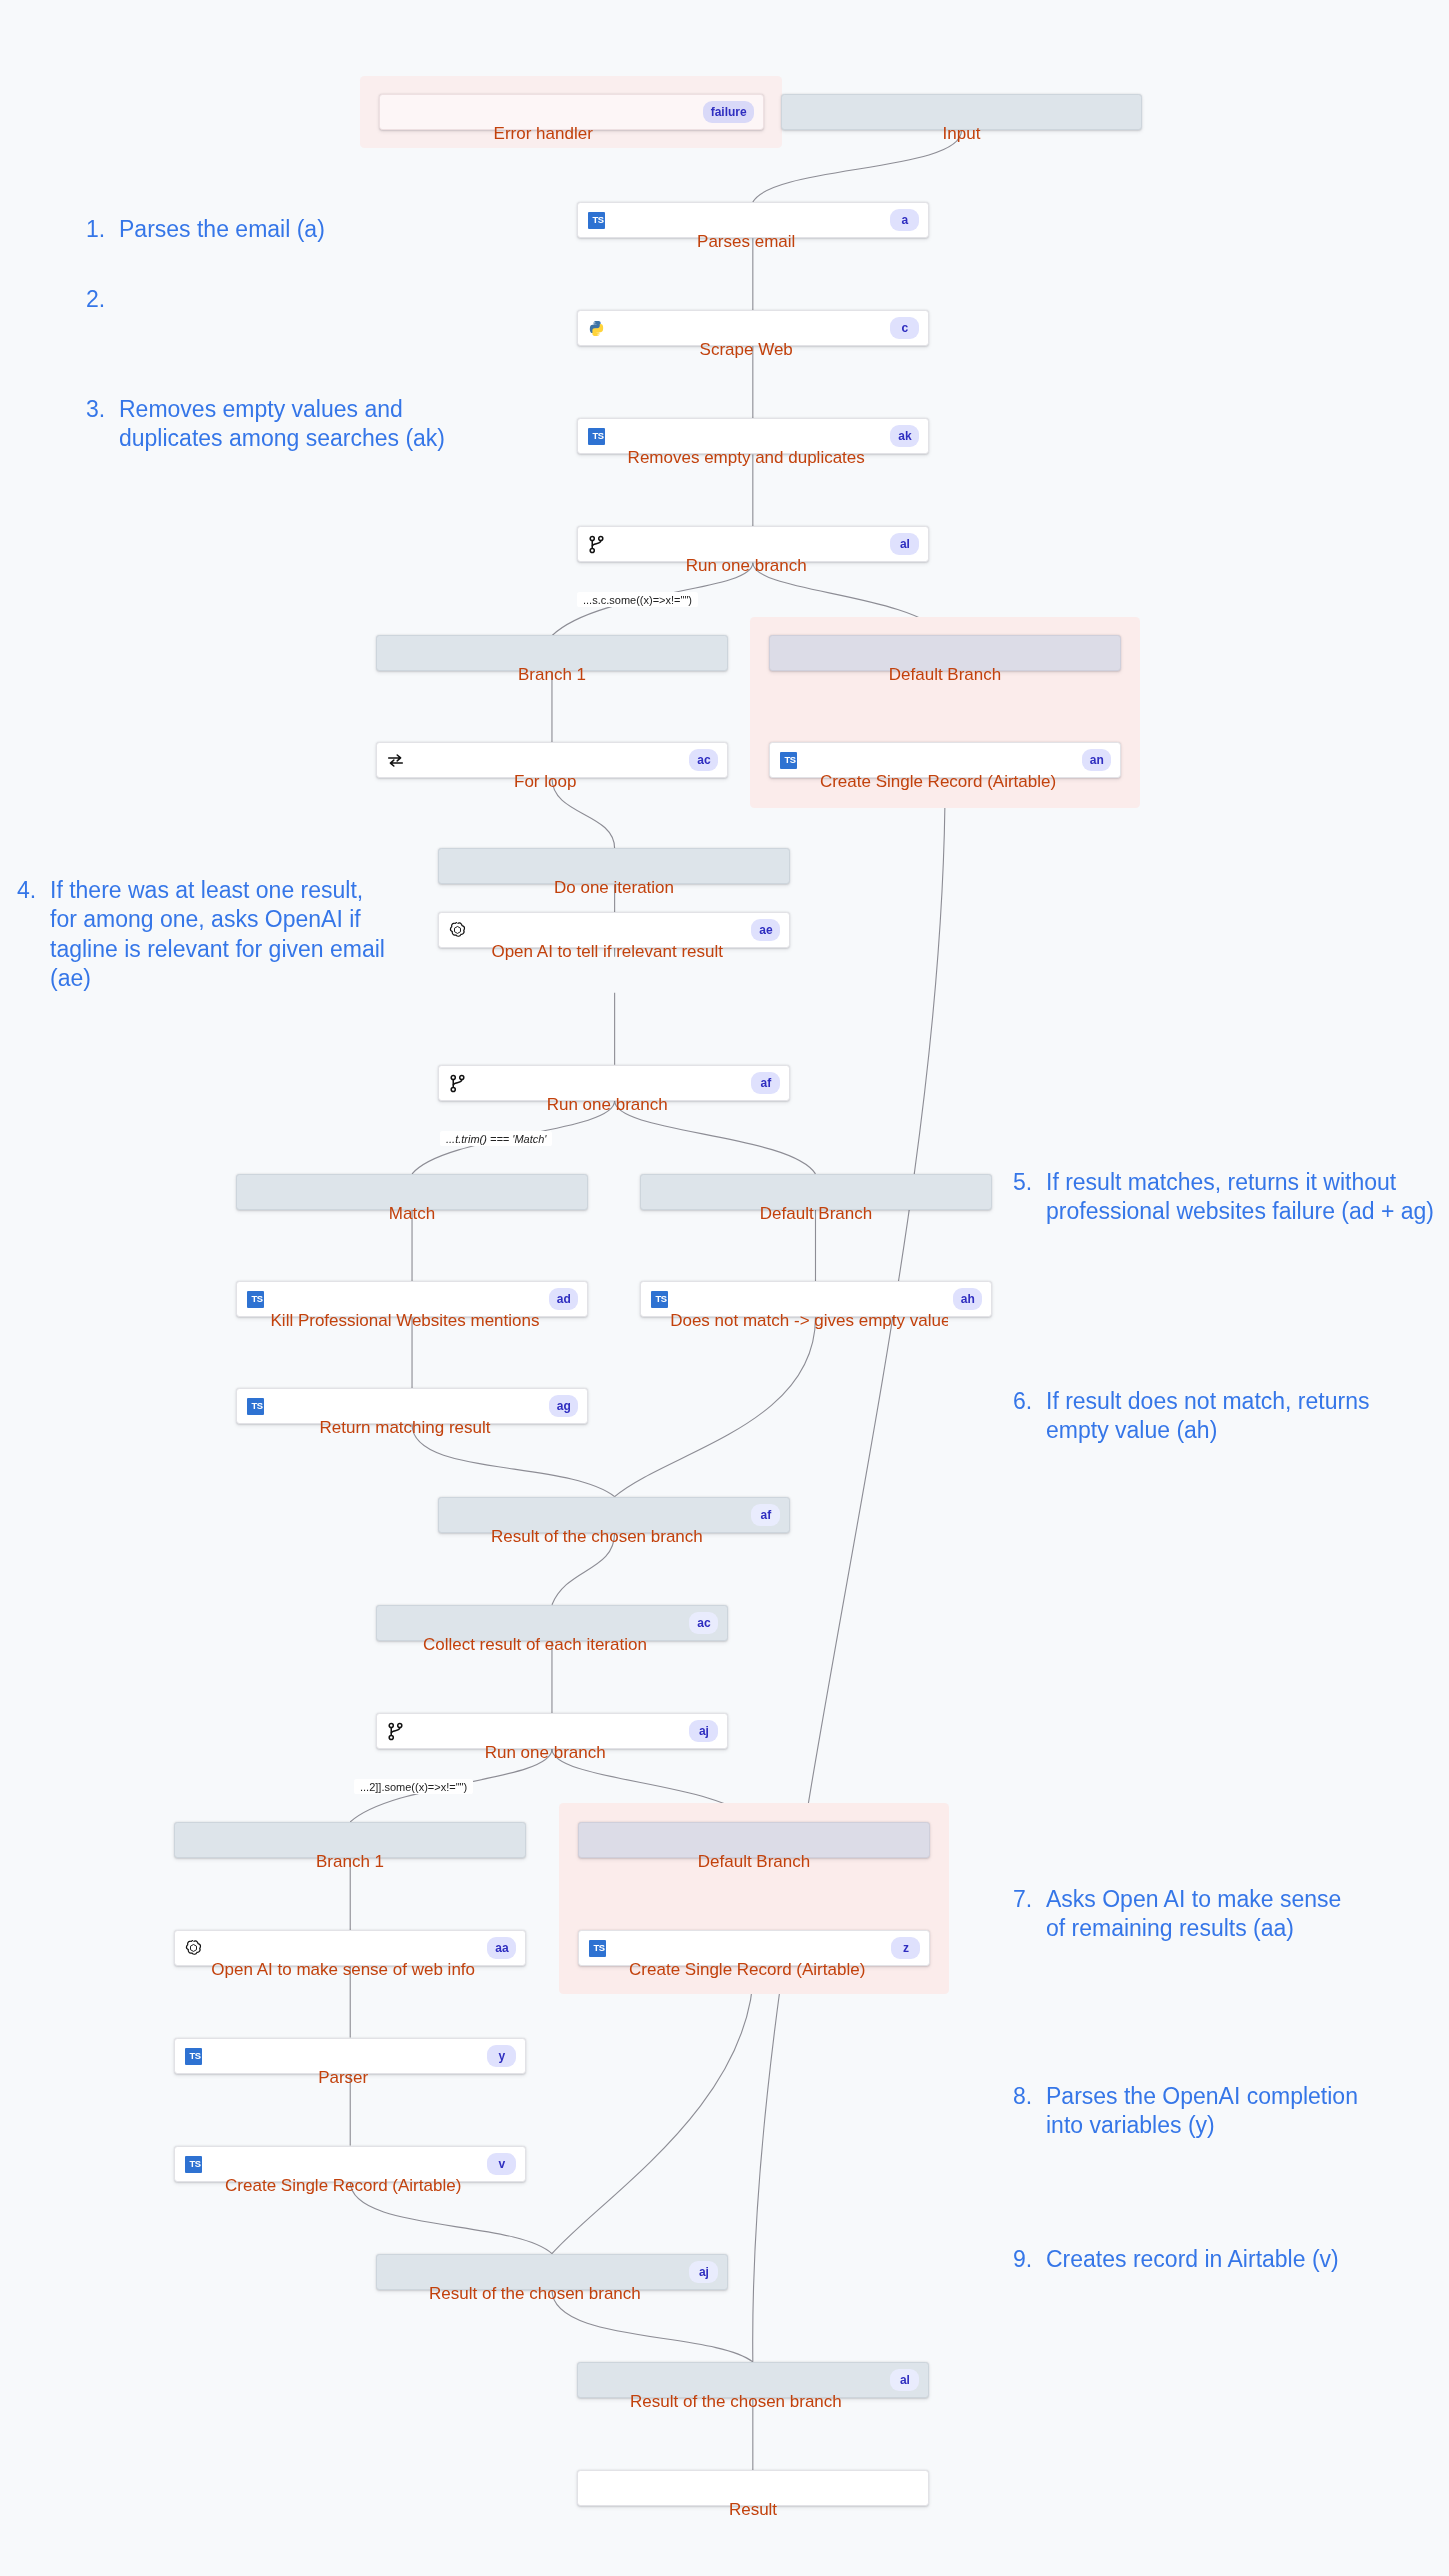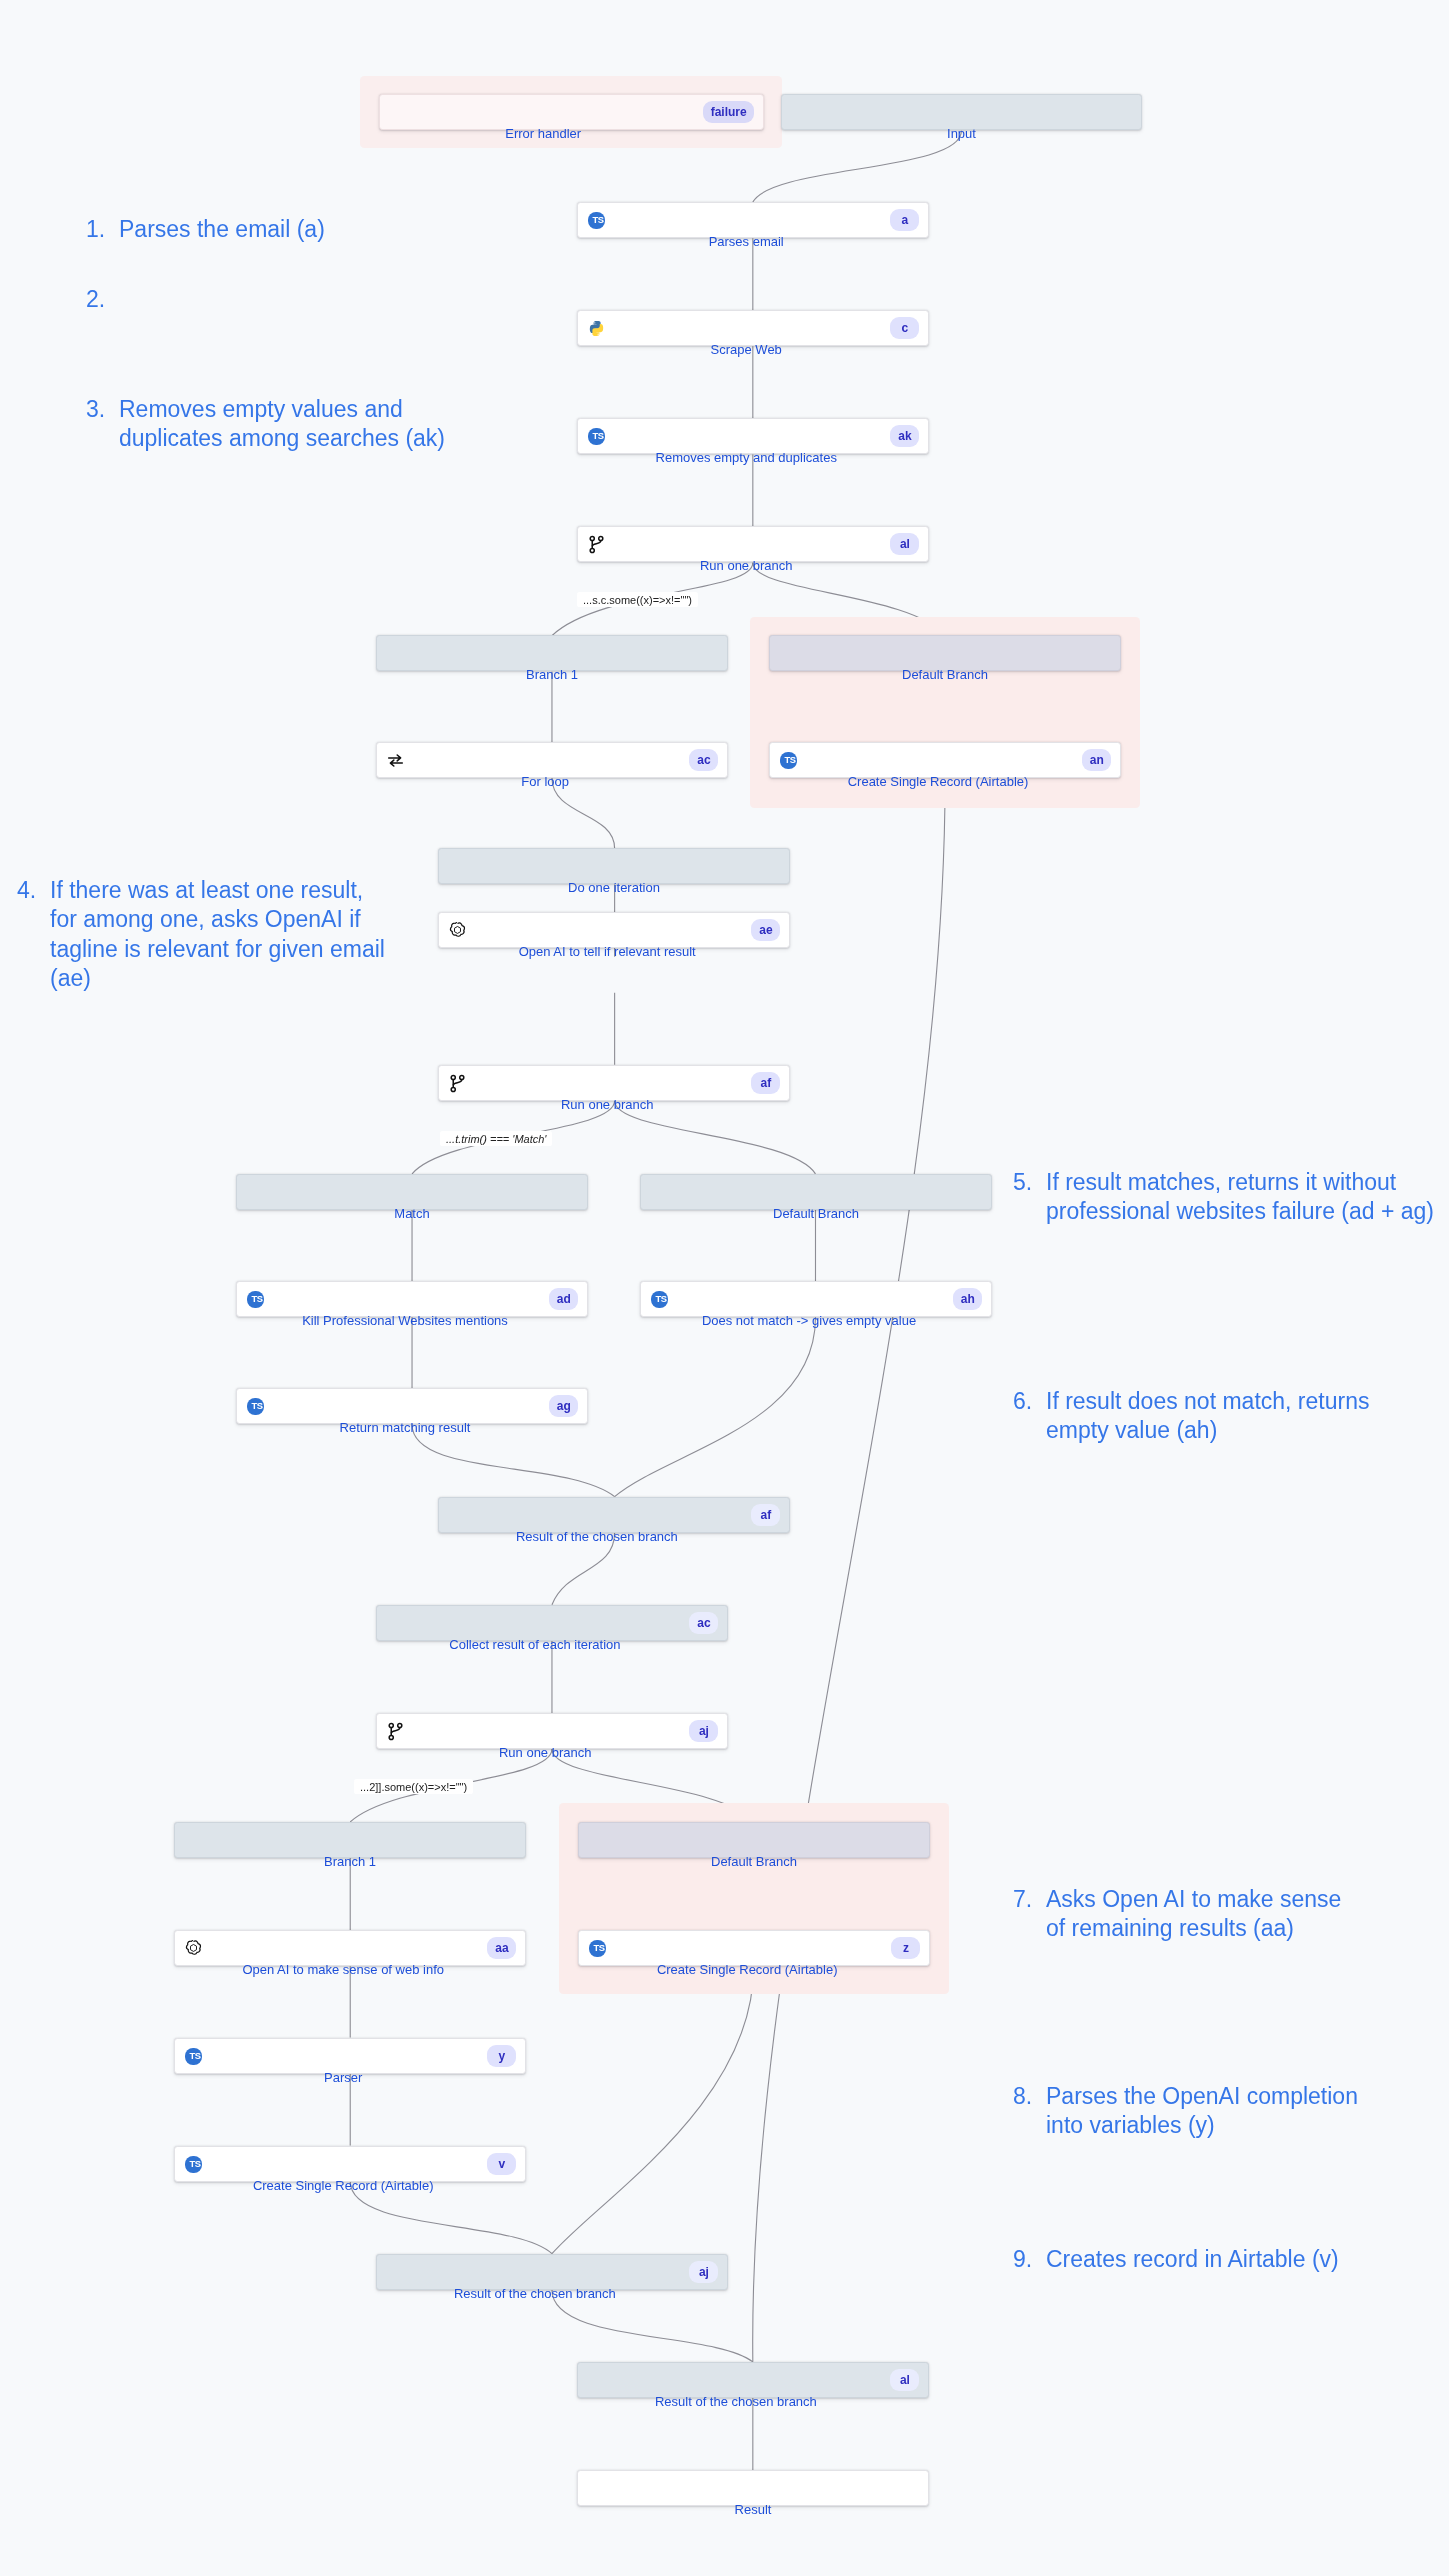--- a/index.html
+++ b/index.html
@@ -28,22 +28,22 @@
     z-index: 3;
   }
   .node .ico {
     width: 20.6px; height: 20.6px;
     flex: 0 0 20.6px;
     display:flex; align-items:center; justify-content:center;
   }
   .node .label {
     flex: 1 1 auto;
     text-align: center;
-    font-size: 13px;
-    color: #1d4ed8;
+    font-size: 17px;
+    color: #c2410c;
     line-height: 1.1;
     white-space: nowrap;
     overflow: hidden;
     margin-top: 45px;
   }
   .node .badge {
     flex: 0 0 auto;
     min-width: 29px;
     text-align: center;
     font-size: 12px;
@@ -100,21 +100,21 @@
     line-height: 1.28;
     font-family: "Liberation Sans", sans-serif;
     display: flex;
     z-index: 5;
   }
   .annot .num { flex:0 0 auto; width: 33px; }
   .annot .txt { flex:1 1 auto; }
 
   
   .ts-icon {
-    width: 17px; height: 17px; border-radius: 8px;
+    width: 17px; height: 17px; border-radius: 1px;
     background: #2e72d2;
     color: #fff; font-weight: bold; font-size: 9.4px;
     display:flex; align-items:center; justify-content:flex-end;
     padding: 0 1.7px 0.9px 0;
     font-family: "Liberation Sans", sans-serif;
     letter-spacing: -0.4px;
   }
 </style>
 </head>
 <body>

